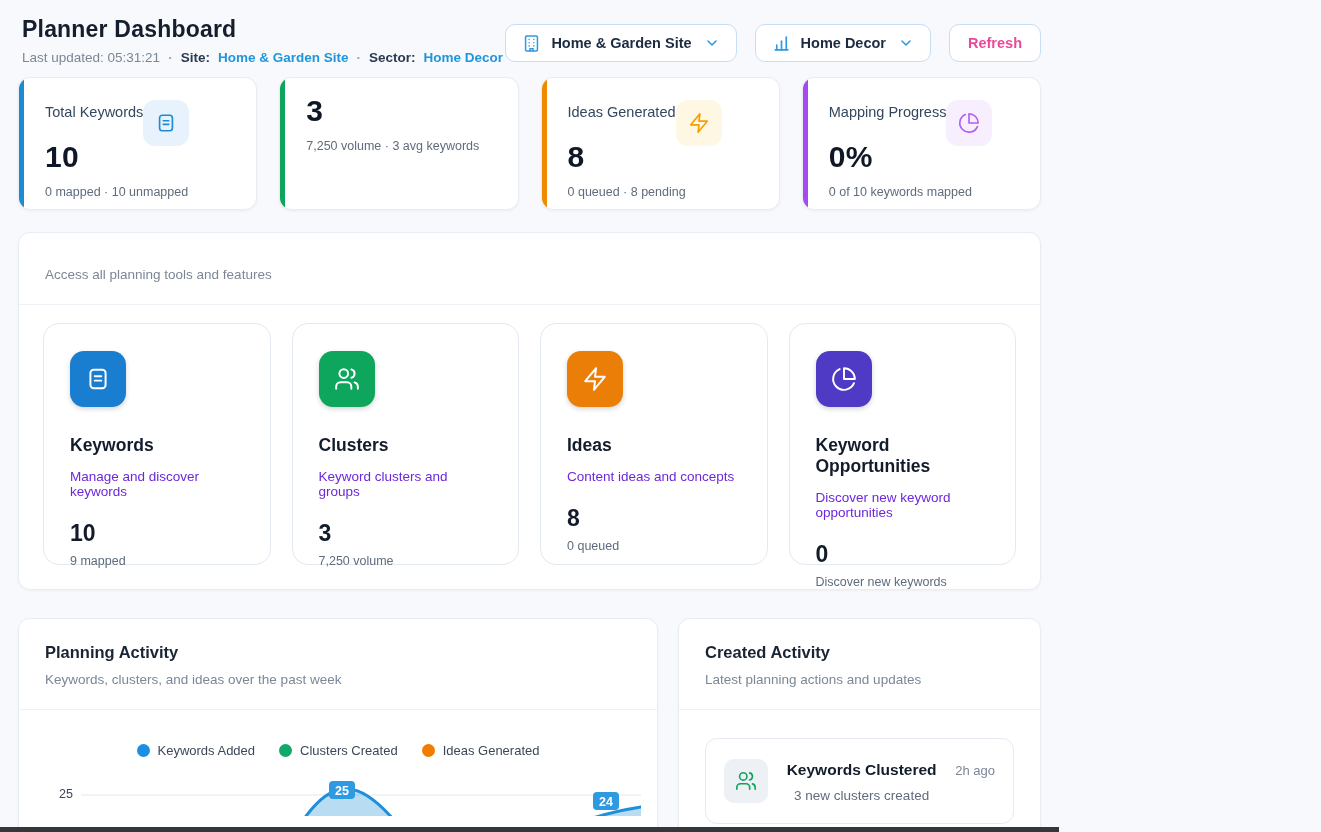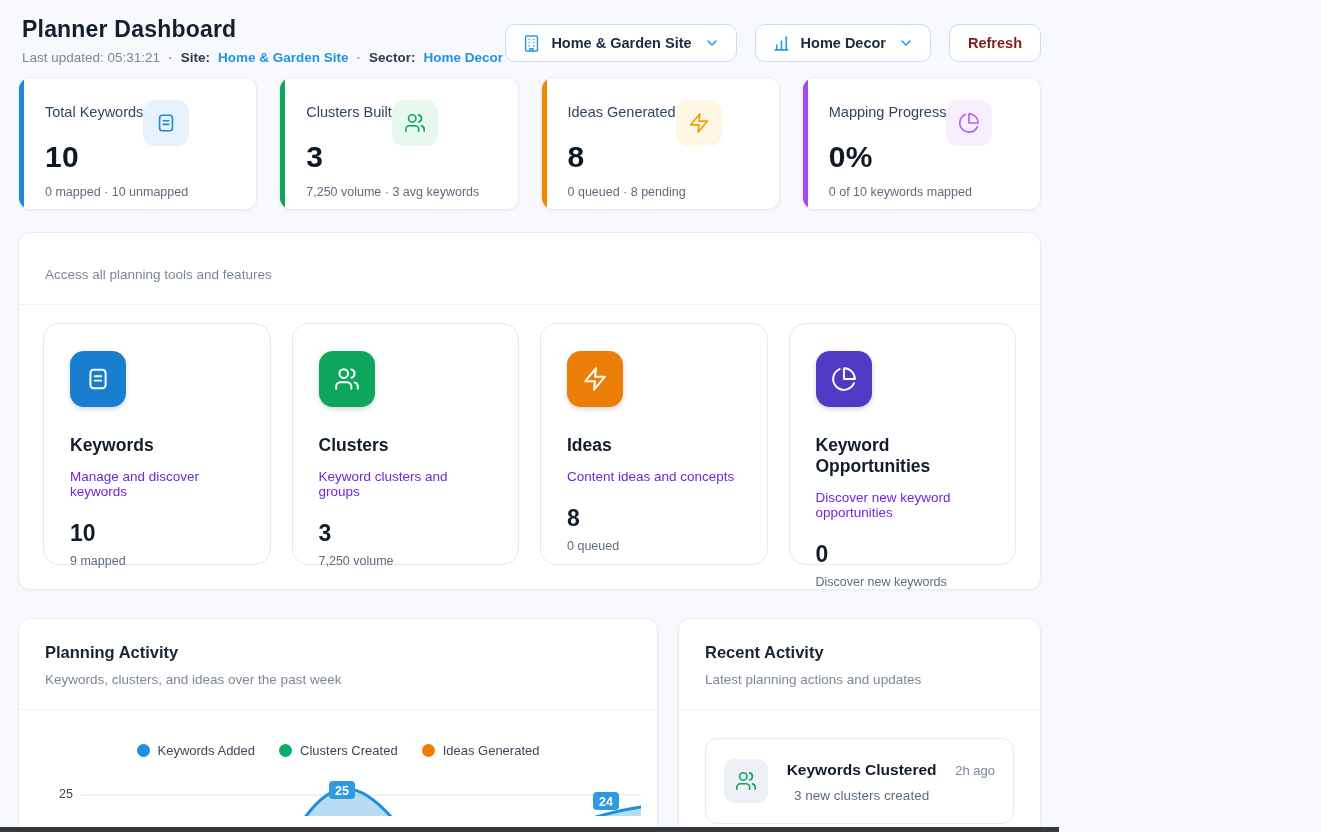--- a/index.html
+++ b/index.html
@@ -13,21 +13,21 @@
   .meta { margin-top:7px; font-size:13.5px; color:#7b8797; display:flex; align-items:center; gap:8px; }
   .meta .sep { color:#9aa5b1; font-weight:bold; }
   .meta .strong { color:#2a3a50; font-weight:bold; }
   .meta a { color:#1f96dc; text-decoration:none; font-weight:bold; }
   .controls { display:flex; gap:18px; margin-top:8px; }
   .ctrl-btn { display:flex; align-items:center; gap:10px; height:38px; padding:0 16px; background:#fff;
               border:1.5px solid #c7def5; border-radius:10px; font-size:14.5px; font-weight:bold;
               color:#1c2b42; cursor:pointer; font-family:inherit; }
   .ctrl-btn .b-icon { color:#2e9ae2; display:flex; }
   .ctrl-btn .chev { color:#2e9ae2; display:flex; margin-left:2px; }
-  .refresh-btn { color:#7f1d1d; font-weight:bold; padding:16px 18px; }
+  .refresh-btn { color:#ec4899; font-weight:bold; padding:16px 18px; }
 
   
   .stats { display:grid; grid-template-columns:repeat(4,1fr); gap:22px; padding:12px 18px 0; }
   .stat-card { position:relative; background:#fff; border:1px solid #e8edf3; border-radius:12px;
                height:133px; padding:22px 20px 16px 26px; box-shadow:0 1px 3px rgba(16,24,40,.05); overflow:hidden; }
   .accent { position:absolute; left:0; top:0; bottom:0; width:5px; }
   .a-blue { background:#1e8ad6; } .a-green { background:#0fa45c; } .a-orange { background:#f08a00; } .a-purple { background:#a649f0; }
   .stat-top { display:flex; justify-content:flex-start; align-items:flex-start; }
   .stat-label { font-size:14.5px; color:#33475e; padding-top:4px; }
   .chip { width:46px; height:46px; border-radius:12px; display:flex; align-items:center; justify-content:center; }
@@ -148,31 +148,20 @@
               <line x1="9" y1="13.5" x2="15" y2="13.5"></line>
             </svg>
         </span>
       </div>
       <div class="stat-value">10</div>
       <div class="stat-sub">0 mapped · 10 unmapped</div>
     </div>
 
     <div class="stat-card">
       <span class="accent a-green"></span>
-      <div class="stat-top">
-        <span class="stat-label">Clusters Built</span>
-        <span class="chip chip-green">
-          <svg class="ic" width="22" height="22" viewBox="0 0 24 24" fill="none" stroke="currentColor" stroke-width="1.8" stroke-linecap="round" stroke-linejoin="round">
-              <path d="M16 21v-2a4 4 0 0 0-4-4H6a4 4 0 0 0-4 4v2"></path>
-              <circle cx="9" cy="7" r="4"></circle>
-              <path d="M22 21v-2a4 4 0 0 0-3-3.87"></path>
-              <path d="M16 3.13a4 4 0 0 1 0 7.75"></path>
-            </svg>
-        </span>
-      </div>
       <div class="stat-value">3</div>
       <div class="stat-sub">7,250 volume · 3 avg keywords</div>
     </div>
 
     <div class="stat-card">
       <span class="accent a-orange"></span>
       <div class="stat-top">
         <span class="stat-label">Ideas Generated</span>
         <span class="chip chip-yellow">
           <svg class="ic" width="22" height="22" viewBox="0 0 24 24" fill="none" stroke="currentColor" stroke-width="1.8" stroke-linecap="round" stroke-linejoin="round">
@@ -302,21 +291,21 @@
           <g>
             <rect x="512" y="22" width="26" height="18" rx="4" fill="#2e9ae2"></rect>
             <text x="525" y="35.5" text-anchor="middle" font-size="12.5" font-weight="bold" fill="#ffffff" font-family="Liberation Sans, sans-serif">24</text>
           </g>
         </svg>
       </div>
     </div>
 
     <div class="panel">
       <div class="panel-head">
-        <div class="panel-title">Recent Activity</div>
+        <div class="panel-title">Created Activity</div>
         <div class="panel-sub">Latest planning actions and updates</div>
       </div>
       <div class="divider"></div>
 
       <div class="activity-item">
         <div class="act-icon">
           <svg class="ic" width="22" height="22" viewBox="0 0 24 24" fill="none" stroke="currentColor" stroke-width="1.8" stroke-linecap="round" stroke-linejoin="round">
               <path d="M16 21v-2a4 4 0 0 0-4-4H6a4 4 0 0 0-4 4v2"></path>
               <circle cx="9" cy="7" r="4"></circle>
               <path d="M22 21v-2a4 4 0 0 0-3-3.87"></path>

